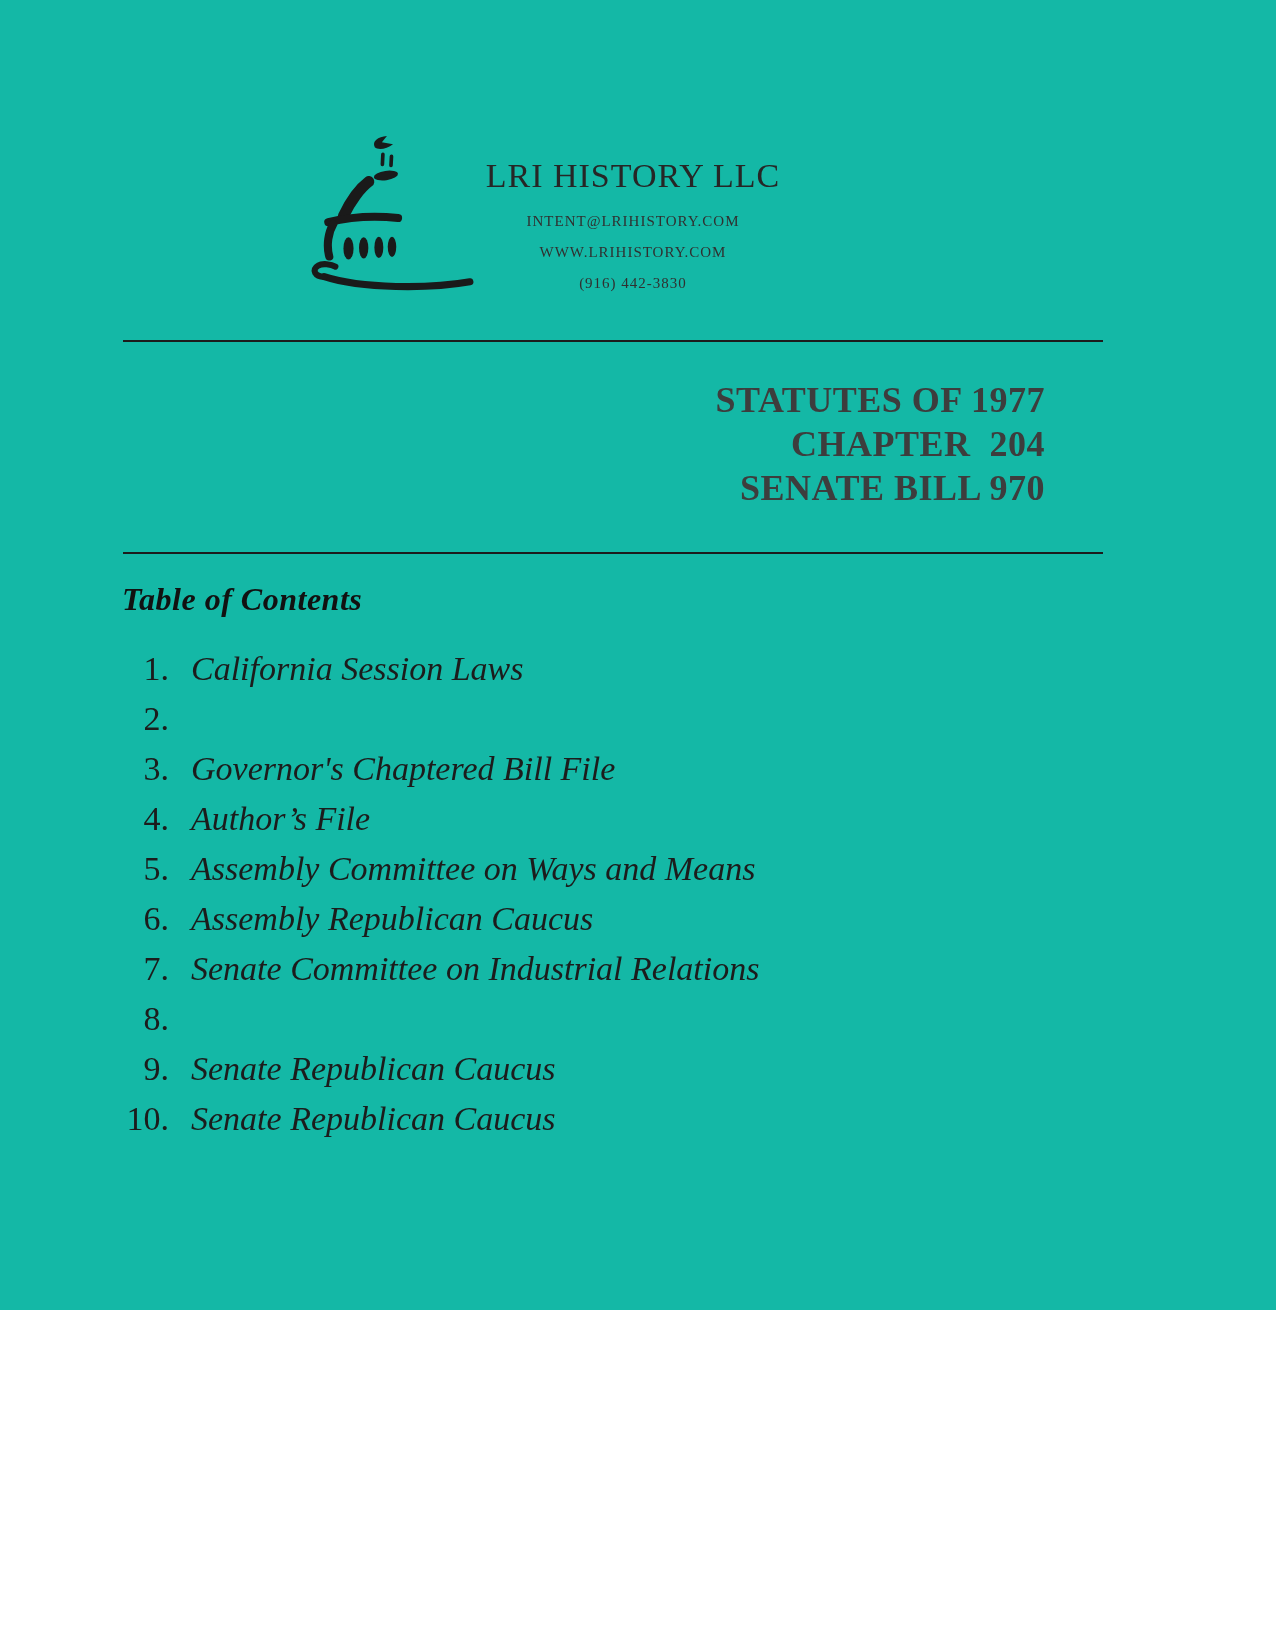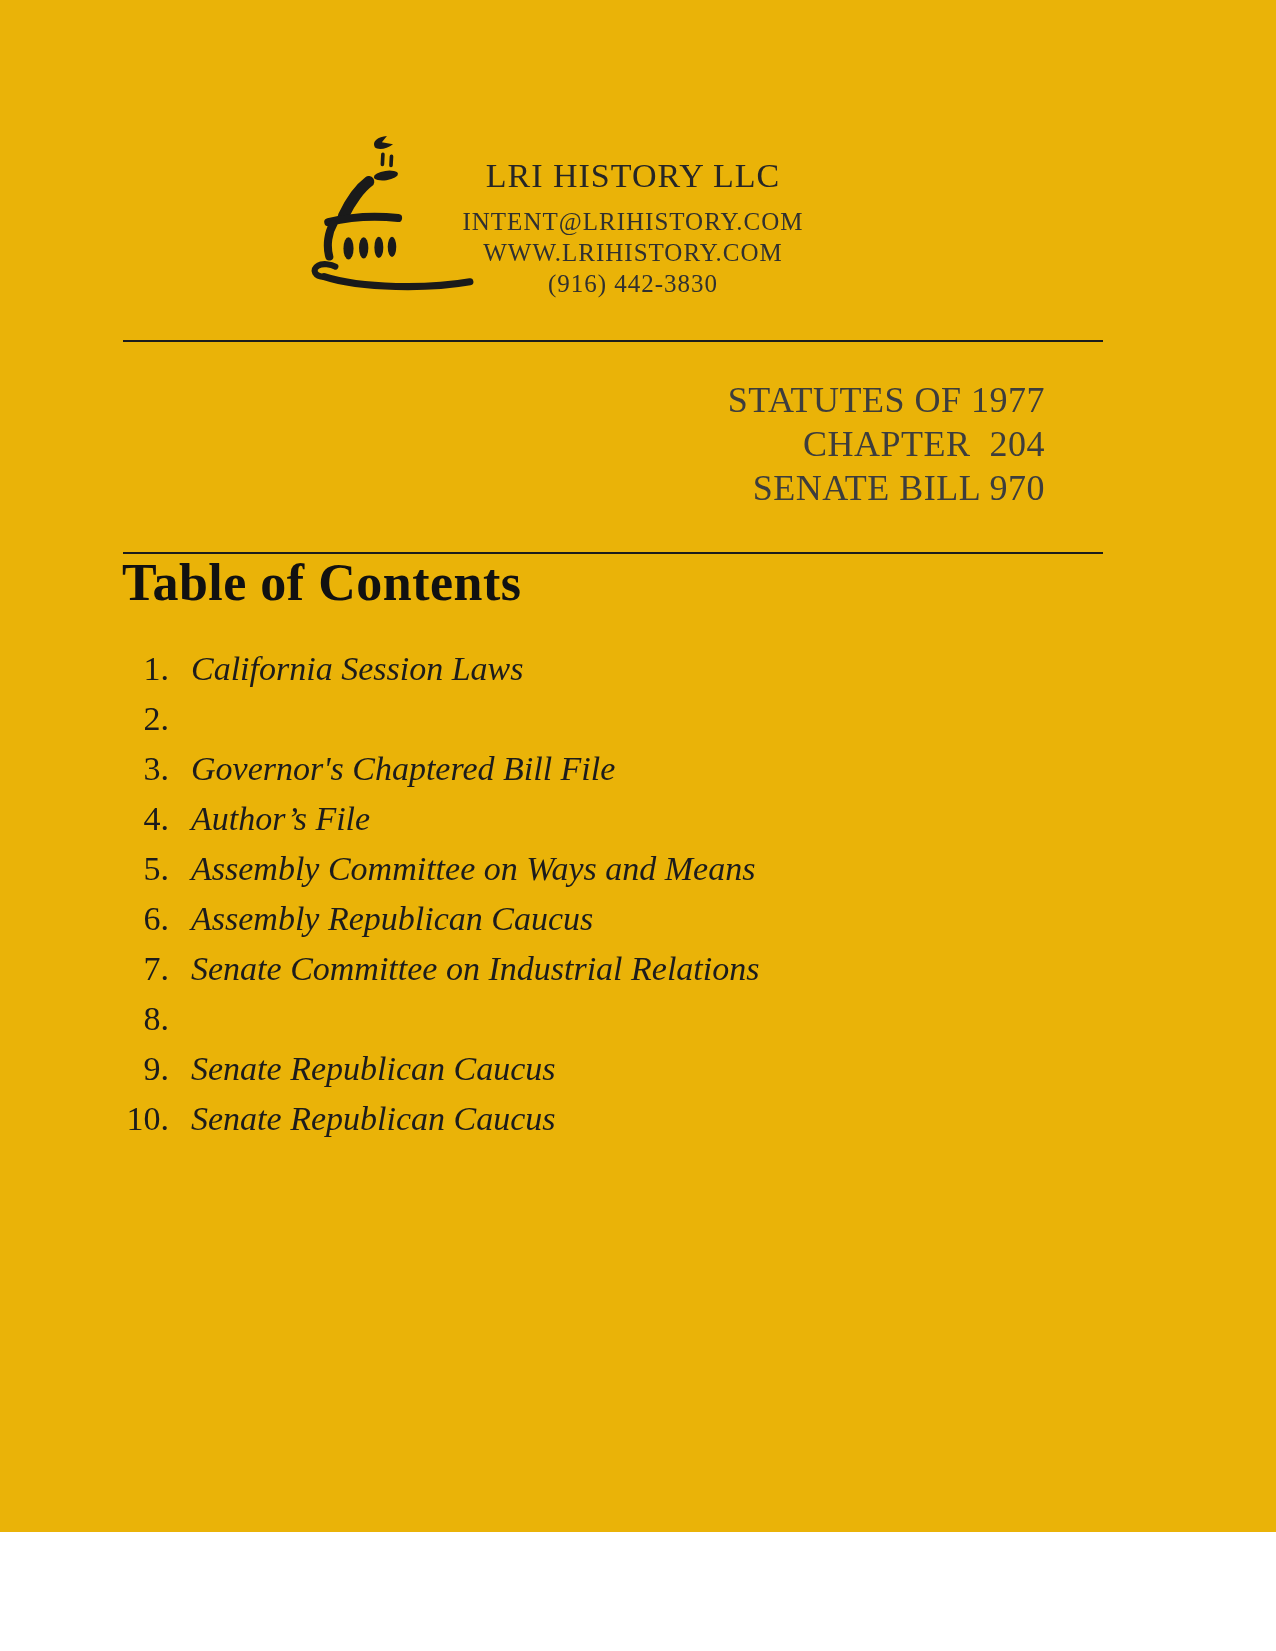--- a/index.html
+++ b/index.html
@@ -1,50 +1,50 @@
 <!DOCTYPE html>
 <html><head>
 <meta charset="utf-8">
 <style>
   html,body{margin:0;padding:0;background:#ffffff;}
   #page{
     position:relative;
-    width:1276px;height:1532px;
-    background:#eab308;
+    width:1276px;height:1310px;
+    background:#14b8a6;
     font-family:"Liberation Serif","DejaVu Serif",serif;
     overflow:hidden;
   }
   
   #logo{position:absolute;left:306px;top:134px;width:172px;height:162px;}
   #header-text{
     position:absolute;left:428px;top:156px;width:410px;
     text-align:center;color:#262626;
   }
   #company-name{
     font-size:34px;line-height:40px;letter-spacing:1px;white-space:pre;
   }
   .contact-line{
-    font-size:25px;line-height:31px;letter-spacing:1px;color:#303030;white-space:pre;
+    font-size:15px;line-height:31px;letter-spacing:1px;color:#303030;white-space:pre;
   }
   #contact-block{margin-top:10px;}
   
   .rule{position:absolute;left:123px;width:980px;height:2px;background:#1c1c1c;}
   #rule-top{top:340px;}
   #rule-bottom{top:552px;}
   
   #statutes{
     position:absolute;right:231px;top:378px;
-    text-align:right;color:#3d3d3d;font-weight:normal;
+    text-align:right;color:#3d3d3d;font-weight:bold;
     font-size:36px;line-height:44px;letter-spacing:0.5px;
   }
   .statute-line{white-space:pre;}
   
   #toc-heading{
-    position:absolute;left:122px;top:553px;
-    font-size:52px;font-weight:bold;color:#111111;letter-spacing:0.5px;
+    position:absolute;left:122px;top:581px;
+    font-size:32px;font-weight:bold;color:#111111;letter-spacing:0.5px;font-style:italic;
   }
   #toc-list{position:absolute;left:123px;top:644px;width:900px;color:#1c1c1c;}
   .toc-row{
     display:flex;align-items:baseline;height:50px;
     font-size:34px;line-height:50px;
   }
   .toc-num{width:46px;text-align:right;flex:0 0 46px;}
   .toc-label{margin-left:22px;font-style:italic;}
 </style>
 </head>

